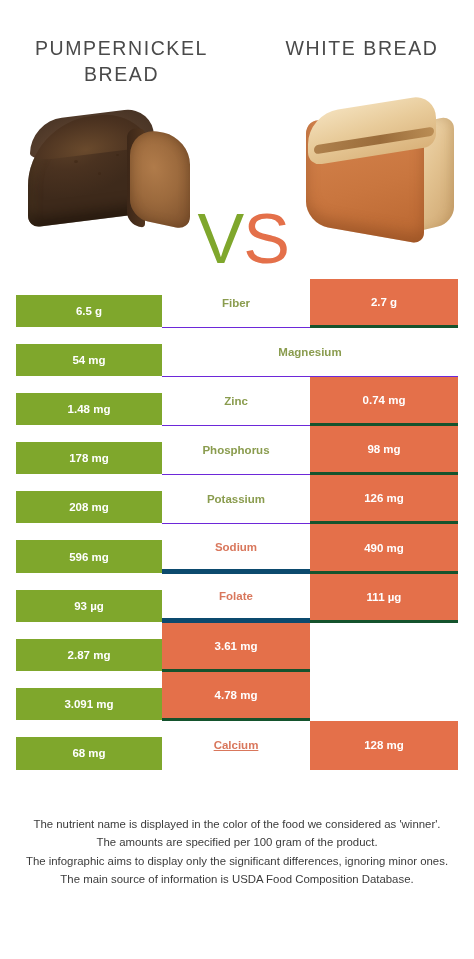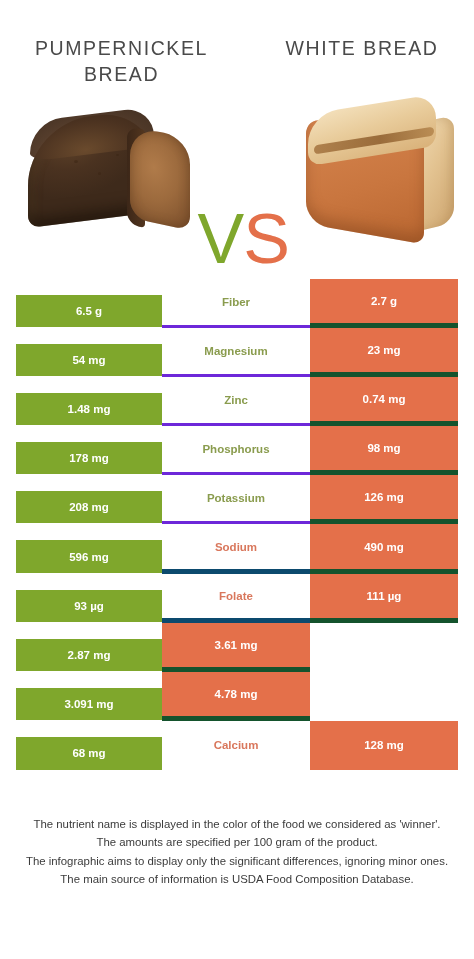--- a/index.html
+++ b/index.html
@@ -127,31 +127,31 @@
     background:#7fa72c;
     color:#ffffff;
     border-bottom:1px solid #ffffff;
     margin-top:16px;
   }
   .row:last-child .cell-left{border-bottom:none;}
   .cell-right{
     width:148px;
     background:#e4704a;
     color:#ffffff;
-    border-bottom:5px solid #14532d;
+    border-bottom:3px solid #14532d;
   }
   .row:last-child .cell-right{border-bottom:none;}
   .cell-mid{
     flex:1 1 auto;
     background:#ffffff;
     font-size:11.5px;font-weight:bold;
   }
-  .cell-mid.win-green{color:#8a9c4e;border-bottom:3px solid #6d28d9;}
+  .cell-mid.win-green{color:#8a9c4e;border-bottom:1px solid #6d28d9;}
   .cell-mid.win-red{color:#d9775c;border-bottom:5px solid #0c4a6e;}
-  .row:last-child .cell-mid{border-bottom:none;}
+  .row:last-child .cell-mid{border-bottom:none;text-decoration:underline;}
 
   
   .footer{
     position:absolute;left:20px;top:815px;width:434px;
     text-align:center;
     color:#3b3b3b;
     font-size:11.4px;
     line-height:1.62;
   }
   .footer .fline{display:block;}
@@ -190,21 +190,20 @@
 
 <div class="table" id="nutrient-table">
     <div class="row">
       <div class="cell cell-left">6.5 g</div>
       <div class="cell cell-mid win-green">Fiber</div>
       <div class="cell cell-right">2.7 g</div>
     </div>
     <div class="row">
       <div class="cell cell-left">54 mg</div>
       <div class="cell cell-mid win-green">Magnesium</div>
-      <div class="cell cell-right">23 mg</div>
     </div>
     <div class="row">
       <div class="cell cell-left">1.48 mg</div>
       <div class="cell cell-mid win-green">Zinc</div>
       <div class="cell cell-right">0.74 mg</div>
     </div>
     <div class="row">
       <div class="cell cell-left">178 mg</div>
       <div class="cell cell-mid win-green">Phosphorus</div>
       <div class="cell cell-right">98 mg</div>

